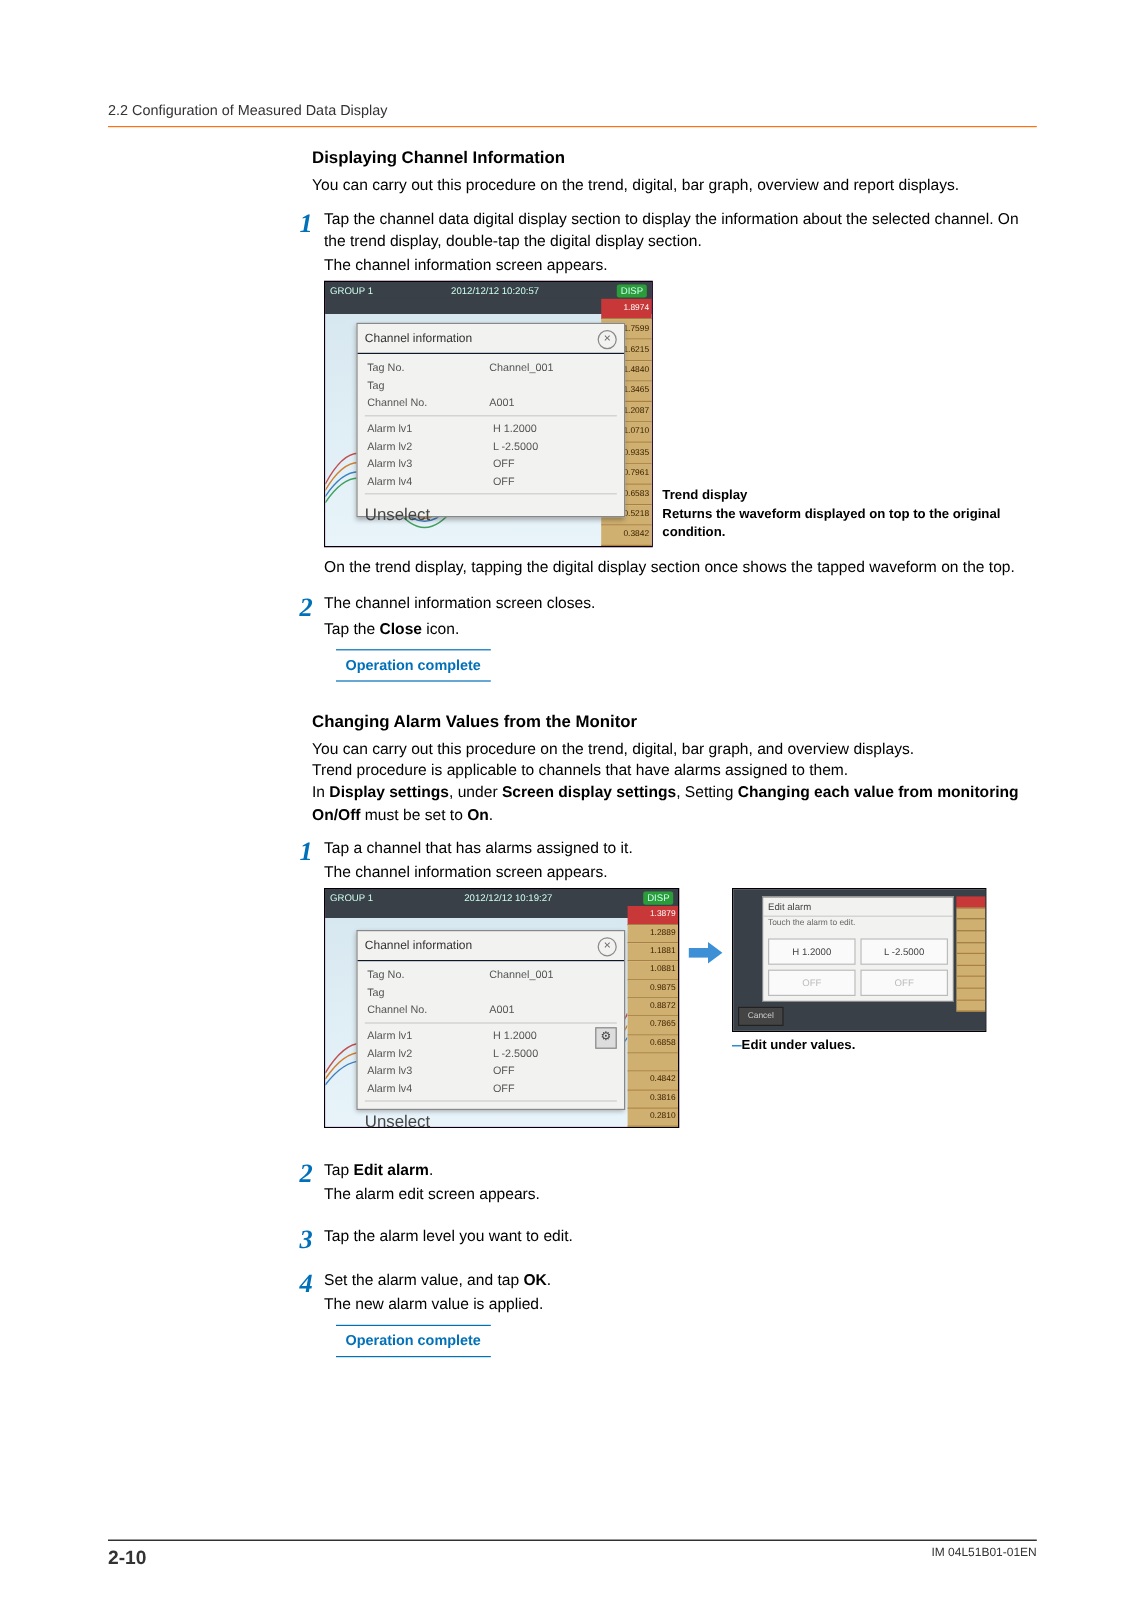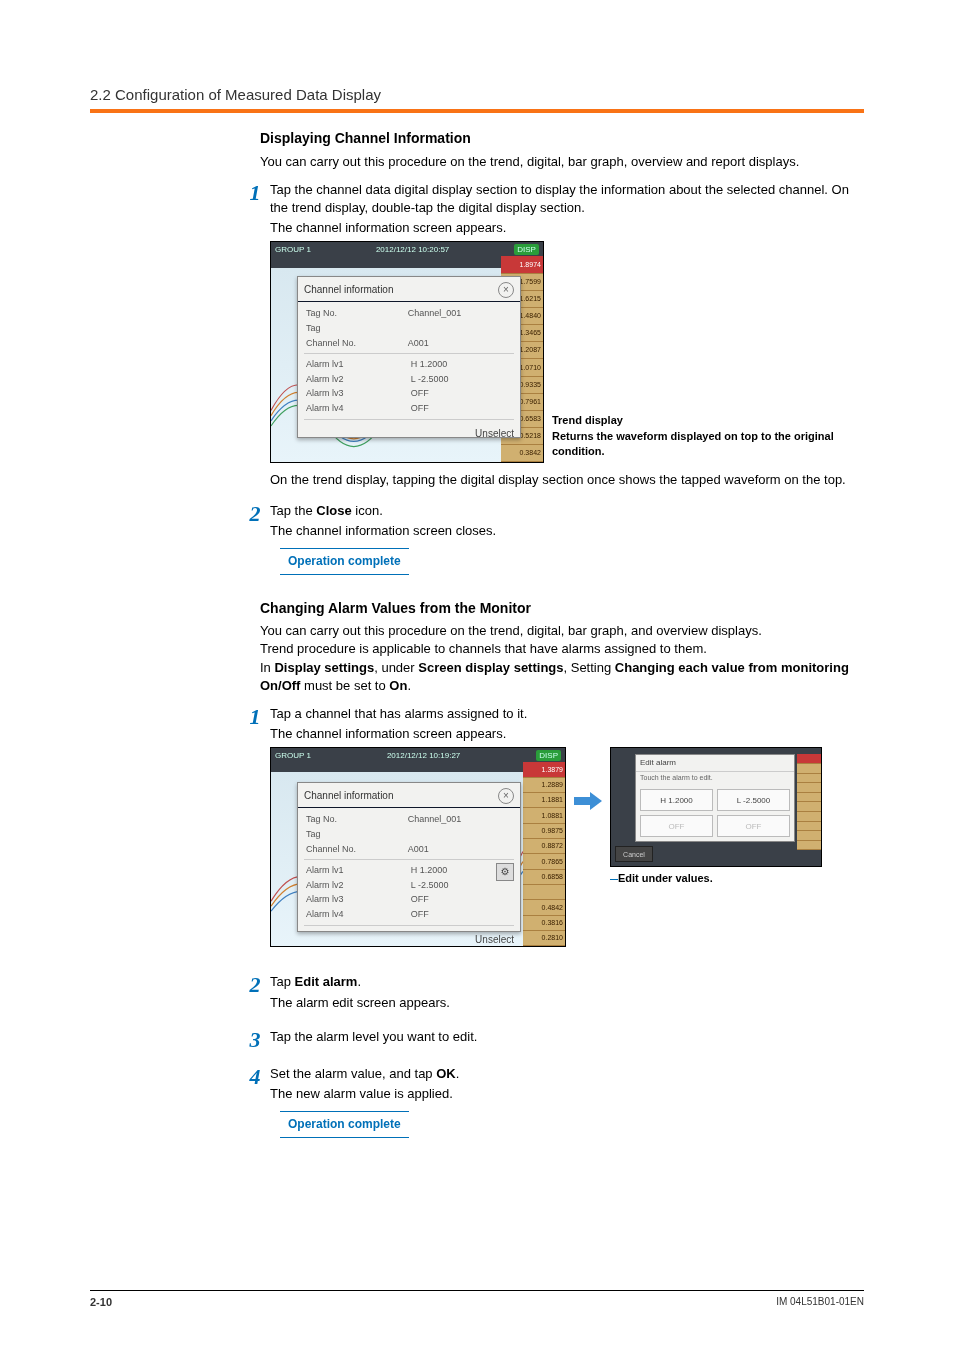--- a/index.html
+++ b/index.html
@@ -13,24 +13,24 @@
   }
   .page {
     width: 954px;
     height: 1350px;
     margin: 0 auto;
     position: relative;
     box-sizing: border-box;
     padding: 84px 90px 40px 90px;
   }
   .header-section {
-    font-size: 15px;
+    font-size: 12px;
     color: #333;
     padding-bottom: 4px;
-    border-bottom: 4px solid #f97316;
+    border-bottom: 1px solid #f97316;
   }
   .content {
     margin-left: 170px;
     margin-top: 16px;
   }
   h3.sub-head {
     font-size: 14px;
     font-weight: bold;
     margin: 0 0 4px 0;
   }
@@ -109,21 +109,21 @@
     border-bottom: 1px solid #0f172a;
   }
   .close-x {
     width:14px; height:14px; border:1px solid #888; border-radius:50%;
     display:flex; align-items:center; justify-content:center; font-size:10px; color:#666;
   }
   .popup-body { padding: 4px 6px; }
   .popup-body table { width:100%; border-collapse:collapse; font-size:9px; color:#555;}
   .popup-body td { padding:1px 2px; }
   .popup-divider { border-top:1px solid #ccc; margin:3px 0;}
-  .popup-unselect { text-align:right; font-size:10px; color:#444; padding:4px 0 2px 0;}
+  .popup-unselect { text-align:left; font-size:14px; color:#444; padding:4px 0 2px 0;}
   .popup-gear {
     position:absolute; right:6px; bottom:50px;
     width:16px; height:16px; border:1px solid #888; background:#ddd;
     display:flex; align-items:center; justify-content:center; font-size:10px;
   }
   .annotation {
     font-size: 11px;
     color: #000;
   }
   .annotation b { font-weight: bold; }
@@ -175,21 +175,21 @@
     position:absolute; top:6px; right:0; width:24px; bottom:16px;
     display:flex; flex-direction:column;
   }
   .ea-side-cell { flex:1; background:#d0b070; border-bottom:1px solid #aa8040; font-size:5px;}
   .ea-side-cell.top{ background:#c83838;}
   .footer {
     position:absolute; bottom:40px; left:90px; right:90px;
     display:flex; justify-content:space-between; font-size:10px; color:#333;
     border-top: 1px solid #000; padding-top: 4px;
   }
-  .footer .pageno { font-weight:bold; font-size:11px;}
+  .footer .pageno { font-weight:bold; font-size:16px;}
   .bold { font-weight: bold; }
 </style>
 </head>
 <body>
 
 <div class="page">
   <div class="header-section">2.2  Configuration of Measured Data Display</div>
 
   <div class="content">
 
@@ -288,24 +288,24 @@
           </div>
         </div>
 
         <p class="body-text" style="margin-top:6px;">On the trend display, tapping the digital display section once shows the tapped waveform on the top.</p>
       </div>
     </div>
 
     <div class="step-row">
       <div class="step-num">2</div>
       <div class="step-body">
+        <p>The channel information screen closes.</p>
         <p>
           <span>Tap the </span><span class="bold">Close</span><span> icon.</span>
         </p>
-        <p>The channel information screen closes.</p>
         <div class="op-complete">Operation complete</div>
       </div>
     </div>
 
     <h3 class="sub-head" style="margin-top:24px;">Changing Alarm Values from the Monitor</h3>
     <p class="body-text" style="margin-bottom:0;">You can carry out this procedure on the trend, digital, bar graph, and overview displays.</p>
     <p class="body-text" style="margin-bottom:0;">Trend procedure is applicable to channels that have alarms assigned to them.</p>
     <p class="body-text">
       <span>In </span><span class="bold">Display settings</span><span>, under </span><span class="bold">Screen display settings</span><span>, Setting </span><span class="bold">Changing each value from monitoring On/Off</span><span> must be set to </span><span class="bold">On</span><span>.</span>
     </p>

